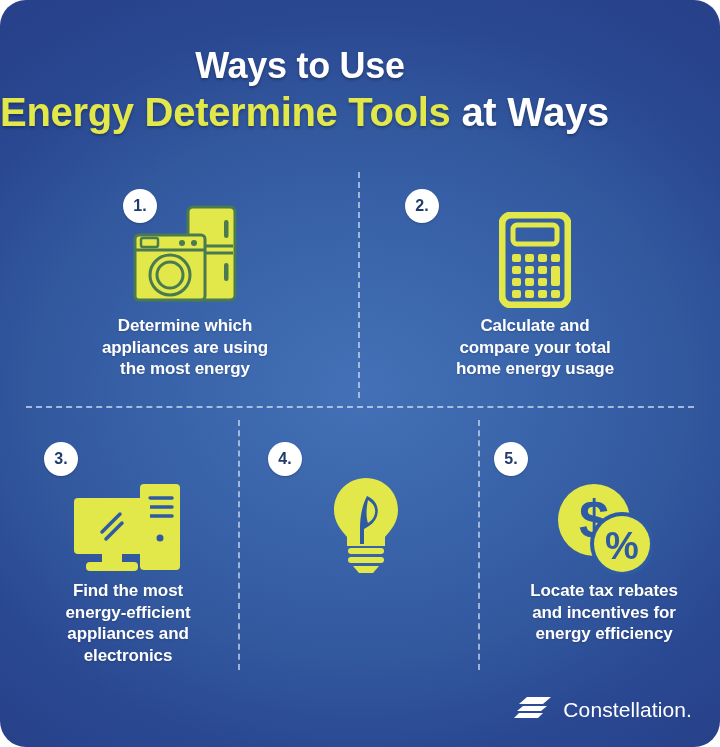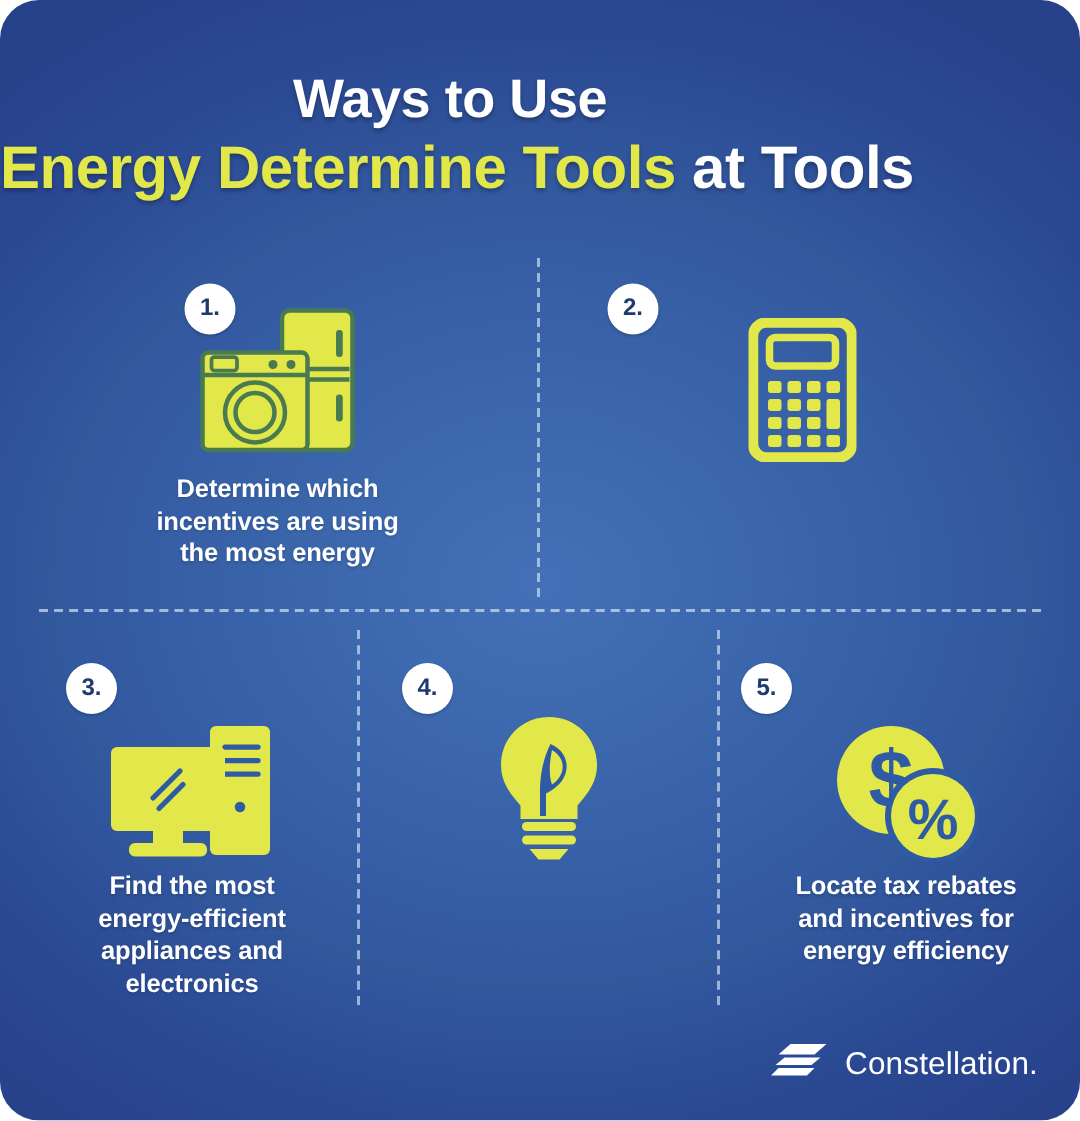--- a/index.html
+++ b/index.html
@@ -145,21 +145,21 @@
     letter-spacing: 0.1px;
   }
 </style>
 </head>
 <body>
 
 <div id="infographic">
 
   <div class="title-block">
     <div class="title-line title-line-1">Ways to Use</div>
-    <div class="title-line title-line-2"><span class="t-accent">Energy Determine Tools</span><span class="t-white"> at Tools</span></div>
+    <div class="title-line title-line-2"><span class="t-accent">Energy Determine Tools</span><span class="t-white"> at Ways</span></div>
   </div>
 
   <div class="divider-h"></div>
   <div class="divider-v dv-top"></div>
   <div class="divider-v dv-bot-1"></div>
   <div class="divider-v dv-bot-2"></div>
 
   <div class="row-top">
 
     <div class="cell cell-1">
@@ -176,21 +176,21 @@
           <rect x="3" y="31" width="70" height="65" rx="4" fill="#e2e84a" stroke="#4a7a4f" stroke-width="3"></rect>
           <line x1="3" y1="46" x2="73" y2="46" stroke="#4a7a4f" stroke-width="3"></line>
           <rect x="9" y="34" width="17" height="9" rx="2" fill="#e2e84a" stroke="#4a7a4f" stroke-width="2.5"></rect>
           <circle cx="50" cy="39" r="3" fill="#4a7a4f"></circle>
           <circle cx="62" cy="39" r="3" fill="#4a7a4f"></circle>
           <circle cx="38" cy="71" r="20" fill="#e2e84a" stroke="#4a7a4f" stroke-width="3"></circle>
           <circle cx="38" cy="71" r="13" fill="#e2e84a" stroke="#4a7a4f" stroke-width="3"></circle>
         </svg>
       </div>
       <div class="caption">Determine which
-incentives are using
+appliances are using
 the most energy</div>
     </div>
 
     <div class="cell cell-2">
       <div class="badge">2.</div>
       <div class="icon-wrap">
         <svg width="72" height="96" viewBox="0 0 72 96" aria-hidden="true">
           <rect x="3" y="3" width="66" height="90" rx="9" fill="none" stroke="#e2e84a" stroke-width="7"></rect>
           <rect x="14" y="13" width="44" height="19" rx="4" fill="none" stroke="#e2e84a" stroke-width="5"></rect>
           <g fill="#e2e84a">
@@ -208,20 +208,23 @@
             <rect x="26" y="66" width="9" height="8" rx="2"></rect>
             <rect x="39" y="66" width="9" height="8" rx="2"></rect>
 
             <rect x="13" y="78" width="9" height="8" rx="2"></rect>
             <rect x="26" y="78" width="9" height="8" rx="2"></rect>
             <rect x="39" y="78" width="9" height="8" rx="2"></rect>
             <rect x="52" y="78" width="9" height="8" rx="2"></rect>
           </g>
         </svg>
       </div>
+      <div class="caption">Calculate and
+compare your total
+home energy usage</div>
     </div>
 
   </div>
 
   <div class="row-bot">
 
     <div class="cell cell-3">
       <div class="badge">3.</div>
       <div class="icon-wrap">
         <svg width="112" height="92" viewBox="0 0 112 92" aria-hidden="true">

